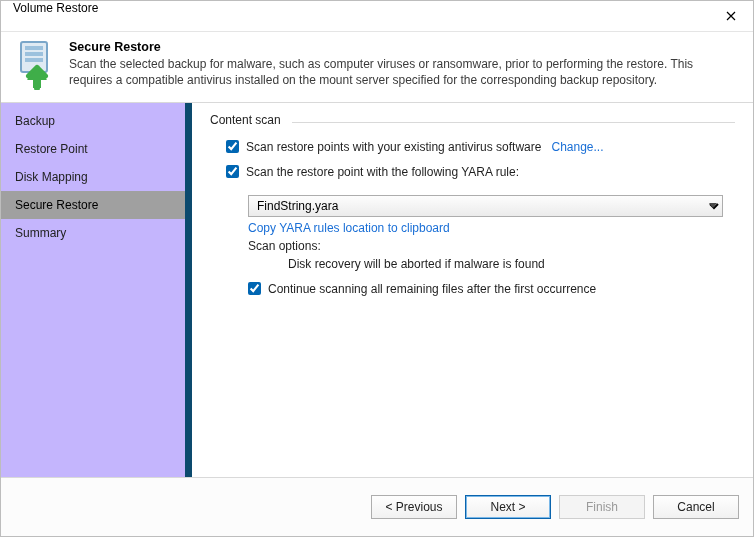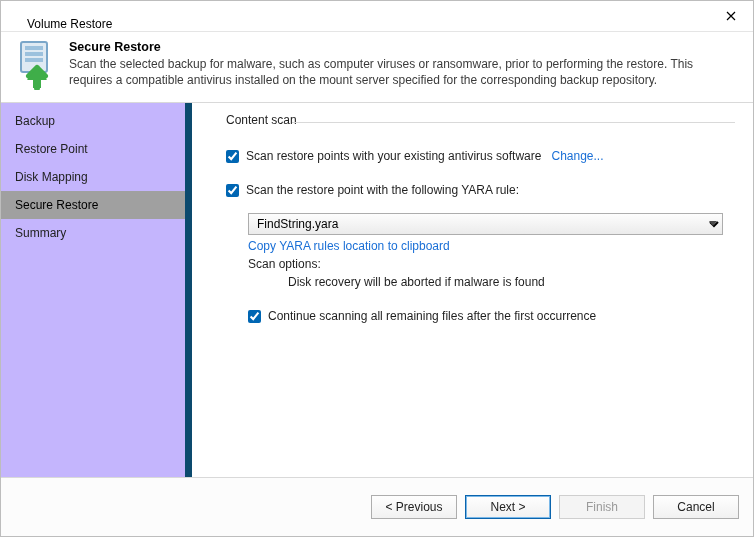--- a/index.html
+++ b/index.html
@@ -1,33 +1,33 @@
 <!DOCTYPE html>
 <html><head>
 <meta charset="utf-8">
 <style>
   html,body{margin:0;padding:0;font-family:"Segoe UI",Tahoma,sans-serif;font-size:12px;color:#1f1f1f;background:#fff}
   .window{width:754px;height:537px;border:1px solid #bdbdbd;box-sizing:border-box;display:flex;flex-direction:column;background:#fff}
-  .titlebar{height:30px;display:flex;align-items:flex-end;padding:0 0 0 26px;border-bottom:1px solid #e5e5e5}
+  .titlebar{height:30px;display:flex;align-items:flex-start;padding:0 0 0 12px;border-bottom:1px solid #e5e5e5}
   .titlebar-title{flex:1;font-size:12px;color:#000}
   .titlebar-close{width:44px;height:30px;display:flex;align-items:center;justify-content:center;color:#000}
   .header{display:flex;padding:8px 14px 10px 14px;border-bottom:1px solid #d9d9d9}
   .header-icon{width:44px;height:52px;flex:0 0 auto;margin-right:10px;display:flex;align-items:flex-start;justify-content:center}
   .header-text{flex:1}
   .header-title{font-weight:700;font-size:12.5px;margin:0 0 2px 0;color:#000}
   .header-desc{font-size:12px;color:#3b3b3b;line-height:1.35}
   .body{flex:1;display:flex;min-height:0}
   .sidebar{width:184px;flex:0 0 auto;background:#c4b5fd;border-right:7px solid #0c4a6e;padding-top:4px}
   .nav-item{padding:7px 14px;font-size:12px;color:#222;cursor:default}
   .nav-item.active{background:#a0a0a0;color:#000}
   .content{flex:1;padding:12px 18px 10px 18px;position:relative}
   .group-frame{position:relative;padding:14px 4px 4px 8px}
-  .group-label{position:absolute;top:-2px;left:16px;font-size:12px;color:#222;background:transparent;padding-right:6px}
+  .group-label{position:absolute;top:-2px;left:0;font-size:12px;color:#222;background:transparent;padding-right:6px}
   .group-line{position:absolute;top:7px;left:82px;right:0;height:1px;background:#d9d9d9}
-  .row{display:flex;align-items:center;margin:20px 0 6px 8px;font-size:12px}
+  .row{display:flex;margin:11px 0 6px 8px;font-size:12px}
   .row input[type=checkbox]{margin:0 7px 0 0;width:13px;height:13px;accent-color:#0066b3}
   .link{color:#1a6fd6;cursor:pointer;margin-left:10px}
   .select{width:100%;height:22px;border:1px solid #adadad;background:#f3f3f3 linear-gradient(#fdfdfd,#ebebeb);font-size:12px;padding:1px 4px;box-sizing:border-box}
   .select-wrap{margin:16px 8px 4px 30px;position:relative}
   .select-wrap::after{content:"";position:absolute;right:6px;top:8px;border-left:4px solid transparent;border-right:4px solid transparent;border-top:5px solid #4a4a4a;pointer-events:none}
   .plain{margin:4px 0 4px 30px;font-size:12px}
   .footer{height:52px;border-top:1px solid #d9d9d9;display:flex;align-items:center;justify-content:flex-end;padding:3px 14px;gap:8px;background:#fcfcfc}
   .btn{min-width:86px;height:24px;border:1px solid #adadad;background:linear-gradient(#fefefe,#f1f1f1);font-size:12px;color:#222;padding:0 10px;cursor:default}
   .btn.default{border:1px solid #0a64ad;box-shadow:0 0 0 1px #7ab8e8 inset}
   .btn:disabled{color:#9a9a9a;background:#f4f4f4;border-color:#cfcfcf}

